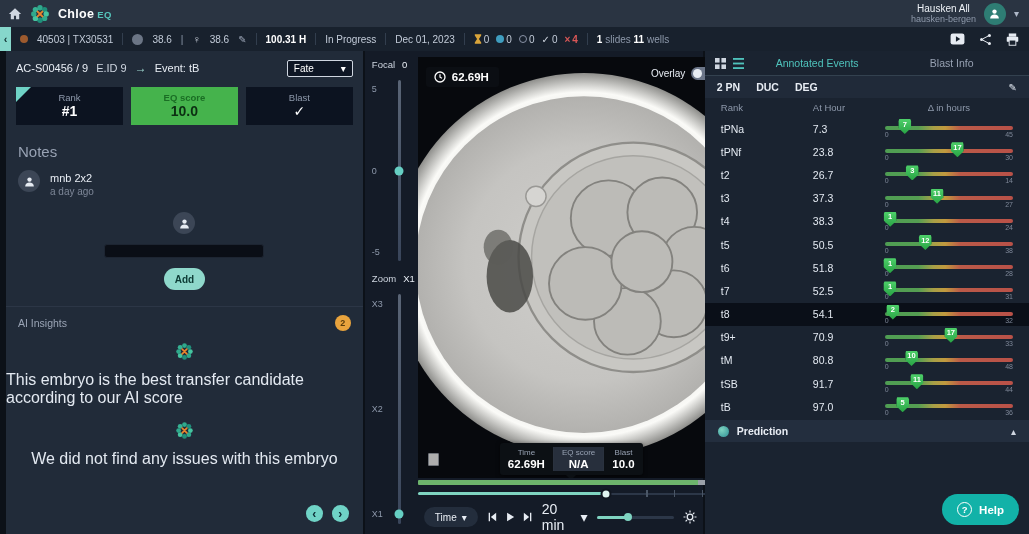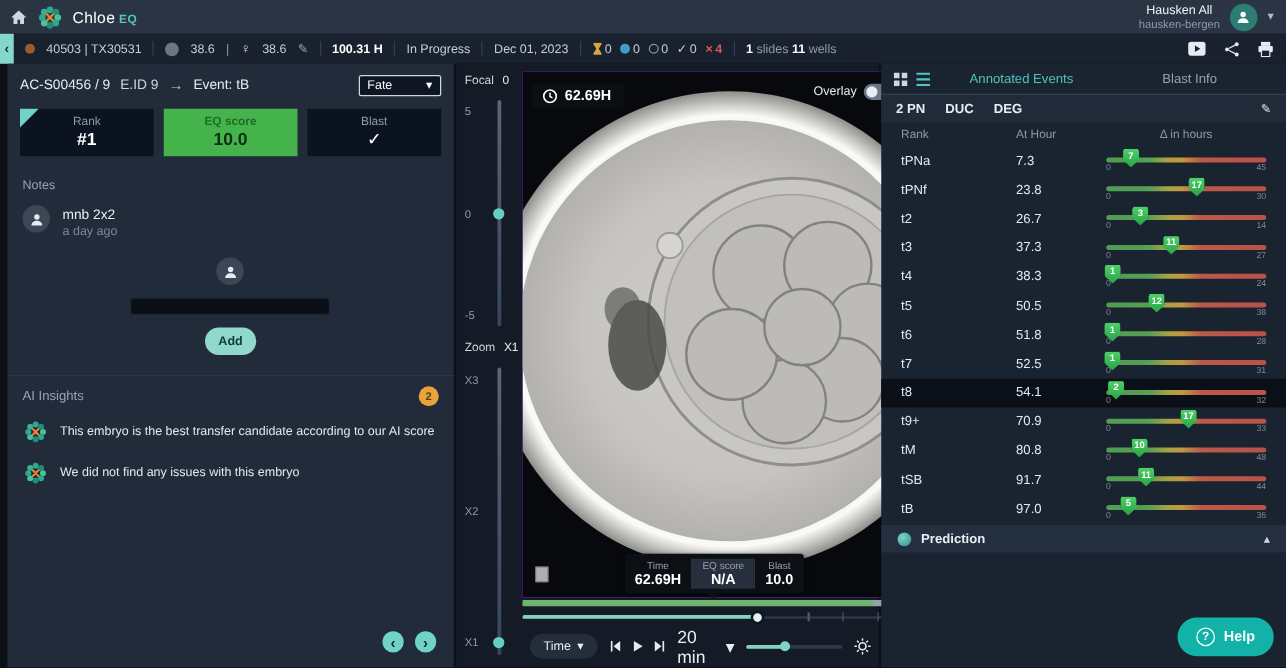--- a/index.html
+++ b/index.html
@@ -7,21 +7,21 @@
   body {
     font-family:"Liberation Sans","DejaVu Sans",sans-serif;
     background:#0c1118; color:#dfe5ee; font-size:11px; position:relative;
   }
   svg { display:block; }
 
   
   .topbar { height:27px; background:#2a3442; display:flex; justify-content:space-between; align-items:center; padding:0 10px 0 8px; }
   .topbar-left { display:flex; align-items:center; gap:8px; }
   .brand { display:flex; align-items:baseline; gap:3px; }
-  .brand-name { font-size:12.5px; font-weight:normal; color:#fff; letter-spacing:.3px; }
+  .brand-name { font-size:12.5px; font-weight:bold; color:#fff; letter-spacing:.3px; }
   .brand-suffix { font-size:9.5px; color:#56c7bd; font-weight:bold; letter-spacing:.5px; }
   .user-block { display:flex; align-items:center; gap:8px; cursor:pointer; }
   .user-names { text-align:center; line-height:1.15; }
   .user-name { font-size:10px; color:#eef2f7; }
   .user-org { font-size:9px; color:#8e99ab; }
   .avatar { width:22px; height:22px; border-radius:50%; background:#3c4656; display:flex; align-items:center; justify-content:center; flex:0 0 auto; }
   .avatar.teal { background:#2e7d74; }
   .caret { color:#aeb8c8; font-size:10px; }
 
   
@@ -57,33 +57,33 @@
   .lp-event { color:#e8edf4; }
   .fate-select { margin-left:auto; width:66px; height:17px; background:#0e1624; border:1px solid #cfd6e0; border-radius:2px; display:flex; align-items:center; justify-content:space-between; padding:0 6px; font-size:10px; color:#fff; cursor:pointer; }
   .cards { display:flex; gap:8px; padding:2px 10px 10px; }
   .card { flex:1; height:38px; background:#0c1320; display:flex; flex-direction:column; align-items:center; justify-content:center; position:relative; }
   .card-lbl { font-size:9.5px; color:#8e99ab; line-height:1.2; }
   .card-val { font-size:14px; font-weight:bold; color:#fff; line-height:1.25; }
   .card.score { background:#45b34c; }
   .card.score .card-lbl { color:#1a6e24; font-weight:bold; }
   .card.score .card-val { color:#0c2f12; }
   .corner-flag { position:absolute; left:0; top:0; width:0; height:0; border-top:15px solid #6fd3c6; border-right:15px solid transparent; }
-  .notes-lbl { padding:8px 12px 4px; color:#98a2b3; font-size:10px; }
+  .notes-lbl { padding:8px 12px 4px; color:#98a2b3; font-size:15px; }
   .comment-row { display:flex; gap:10px; padding:6px 12px 2px; align-items:flex-start; }
   .c-meta { line-height:1.3; padding-top:1px; }
   .c-author { font-size:11px; color:#e8edf4; }
   .c-time { font-size:10px; color:#7e8798; }
   .input-row { display:flex; gap:10px; padding:12px 12px 6px; align-items:center;flex-direction:column; }
   .comment-input { flex:1; height:34px; background:#0a0e16; border:1px solid #1d2532; border-radius:3px; color:#e8edf4; padding:0 8px; font-size:11px; outline:none; }
   .add-btn { background:#8fd8cb; color:#0d3a34; border:none; border-radius:11px; height:22px; padding:0 11px; font-size:10px; font-weight:bold; cursor:pointer; }
   .lp-divider { height:1px; background:#2c3646; margin:10px 0 0; }
   .ai-header { display:flex; justify-content:space-between; align-items:center; padding:8px 12px 4px; }
   .ai-title { color:#9aa4b5; font-size:10.5px; }
   .ai-badge { width:16px; height:16px; border-radius:50%; background:#e8a33d; color:#5a3c0a; font-size:9px; font-weight:bold; display:flex; align-items:center; justify-content:center; }
-  .ai-item { display:flex; gap:10px; align-items:center; padding:7px 13px; font-size:10px; color:#e3e9f1; }
+  .ai-item { display:flex; gap:10px; align-items:center; padding:7px 0; font-size:16px; color:#e3e9f1;flex-direction:column; }
   .lp-footer { margin-top:auto; display:flex; justify-content:flex-end; gap:9px; padding:10px 14px 12px; }
   .nav-btn { width:17px; height:17px; border-radius:50%; background:#6fd3c6; color:#0d2b33; display:flex; align-items:center; justify-content:center; font-size:12px; font-weight:bold; cursor:pointer; line-height:1; }
 
   
   .rail { width:50px; display:flex; flex-direction:column; padding:8px 0 8px 7px; color:#c3ccd9; flex:0 0 auto; }
   .rail-head { display:flex; gap:7px; font-size:9.5px; align-items:center; color:#cfd6e0; }
   .rail-val { color:#e8edf4; }
   .vslider { position:relative; width:40px; }
   .vslider.focal { height:185px; margin:8px 0 10px; }
   .vslider.zoomr { flex:1; margin-top:8px; }

